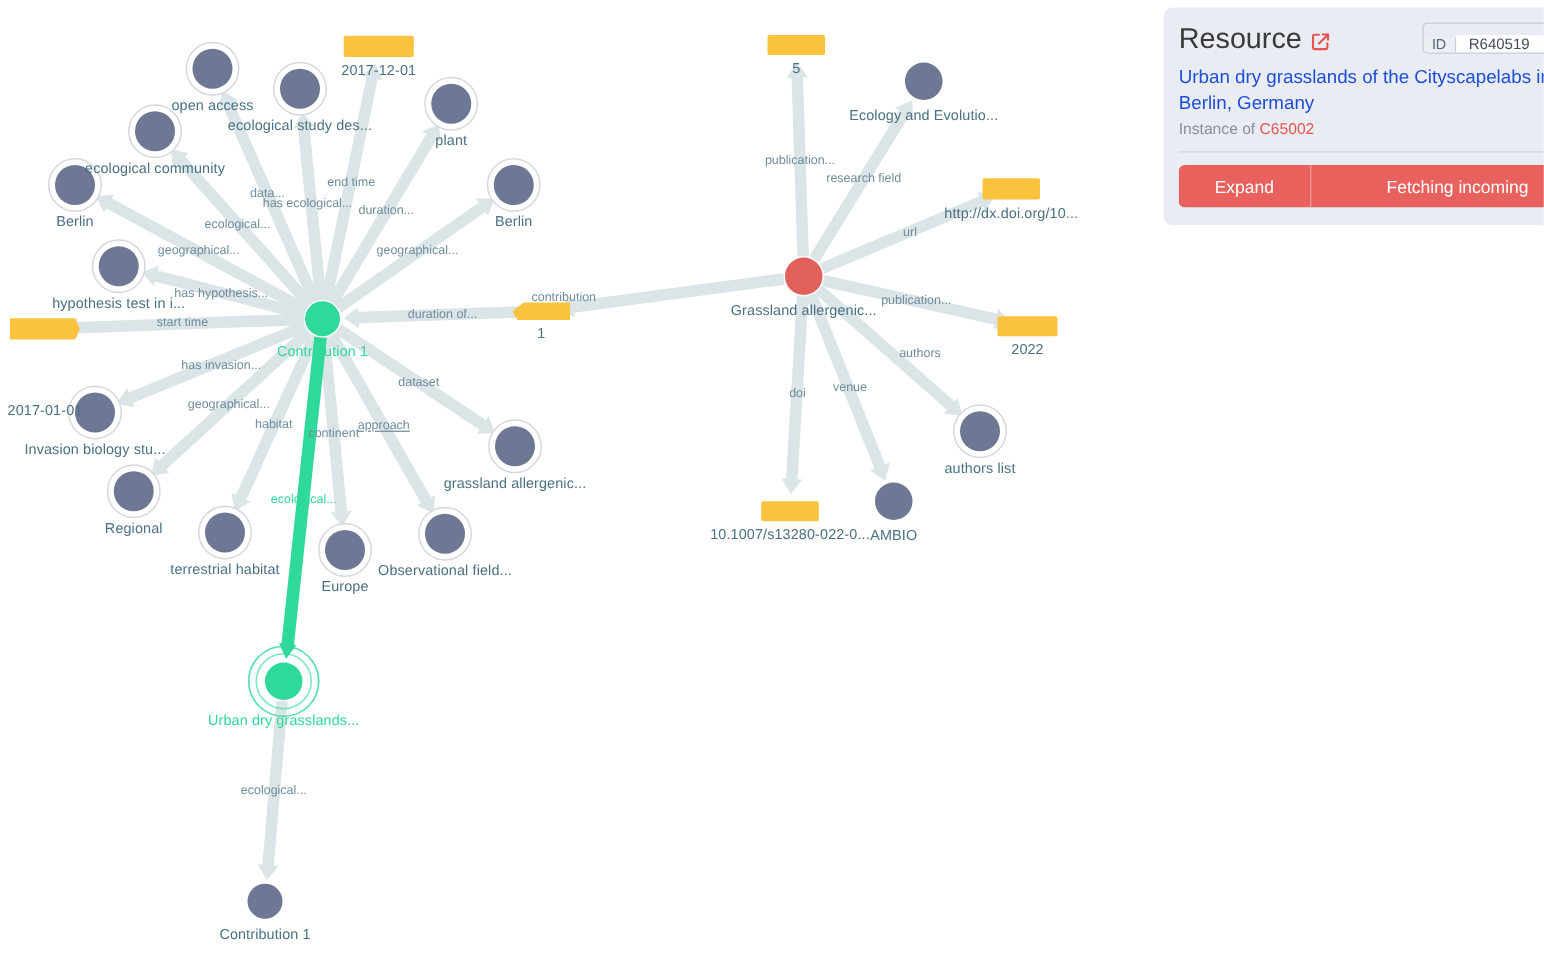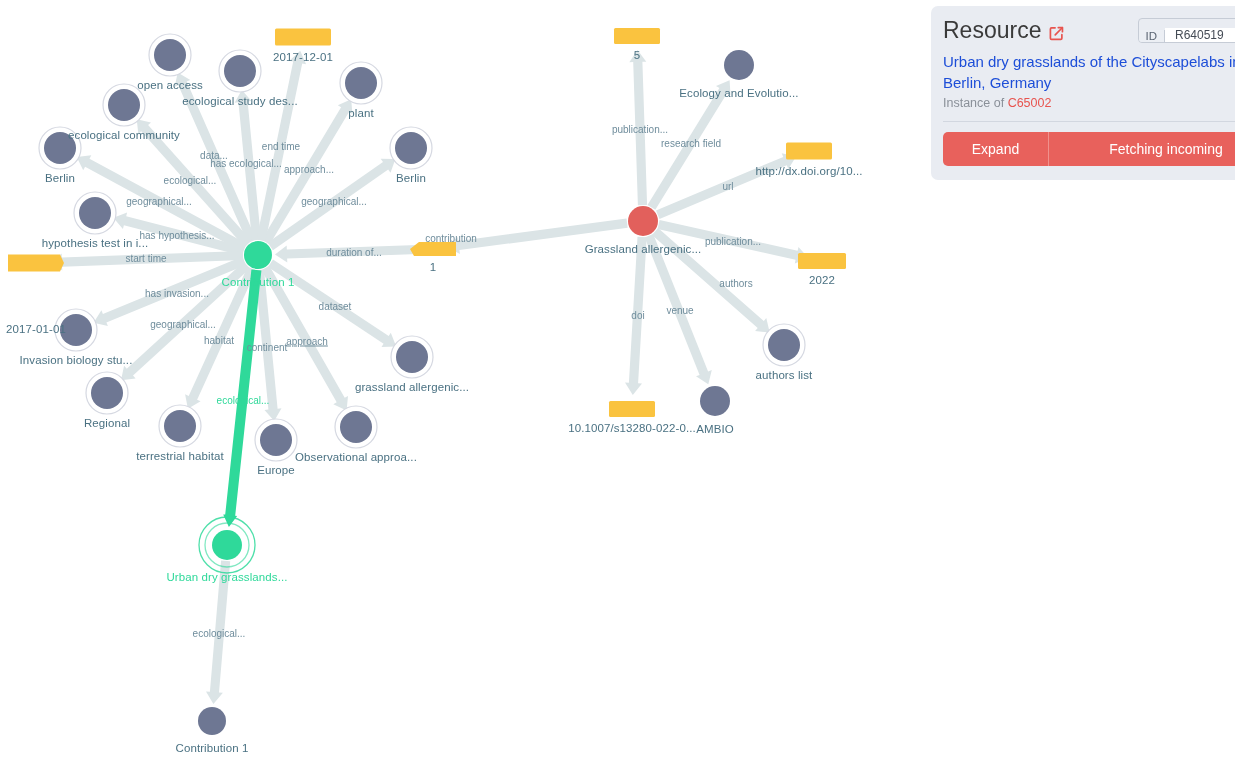--- a/index.html
+++ b/index.html
@@ -239,21 +239,21 @@
         <circle cx="784" cy="345" r="16" fill="#6e7793"></circle>
       </g>
       <g>
         <circle cx="715" cy="401" r="15" fill="#6e7793"></circle>
       </g>
     </svg>
 
   <div id="labels">
       <div class="elabel" style="left: 190px; top: 180px;">ecological...</div>
       <div class="elabel" style="left: 246px; top: 163px;">has ecological...</div>
-      <div class="elabel" style="left: 309px; top: 169px;">approach...</div>
+      <div class="elabel" style="left: 309px; top: 169px;">duration...</div>
       <div class="elabel" style="left: 214px; top: 155px;">data...</div>
       <div class="elabel" style="left: 159px; top: 201px;">geographical...</div>
       <div class="elabel" style="left: 334px; top: 201px;">geographical...</div>
       <div class="elabel" style="left: 281px; top: 146px;">end time</div>
       <div class="elabel" style="left: 177px; top: 235px;">has hypothesis...</div>
       <div class="elabel" style="left: 146px; top: 258px;">start time</div>
       <div class="elabel" style="left: 177px; top: 293px;">has invasion...</div>
       <div class="elabel" style="left: 183px; top: 324px;">geographical...</div>
       <div class="elabel" style="left: 219px; top: 340px;">habitat</div>
       <div class="elabel" style="left: 267px; top: 347px;">continent</div>
@@ -282,21 +282,21 @@
       <div class="nlabel" style="left: 361px; top: 107px;">plant</div>
       <div class="nlabel" style="left: 124px; top: 129px;">ecological community</div>
       <div class="nlabel" style="left: 60px; top: 172px;">Berlin</div>
       <div class="nlabel" style="left: 411px; top: 172px;">Berlin</div>
       <div class="nlabel" style="left: 95px; top: 237px;">hypothesis test in i...</div>
       <div class="nlabel sel" style="left: 258px; top: 276px;">Contribution 1</div>
       <div class="nlabel" style="left: 76px; top: 354px;">Invasion biology stu...</div>
       <div class="nlabel" style="left: 107px; top: 417px;">Regional</div>
       <div class="nlabel" style="left: 180px; top: 450px;">terrestrial habitat</div>
       <div class="nlabel" style="left: 276px; top: 464px;">Europe</div>
-      <div class="nlabel" style="left: 356px; top: 451px;">Observational approa...</div>
+      <div class="nlabel" style="left: 356px; top: 451px;">Observational field...</div>
       <div class="nlabel" style="left: 412px; top: 381px;">grassland allergenic...</div>
       <div class="nlabel sel" style="left: 227px; top: 571px;">Urban dry grasslands...</div>
       <div class="nlabel" style="left: 212px; top: 742px;">Contribution 1</div>
       <div class="nlabel" style="left: 643px; top: 243px;">Grassland allergenic...</div>
       <div class="nlabel" style="left: 739px; top: 87px;">Ecology and Evolutio...</div>
       <div class="nlabel" style="left: 784px; top: 369px;">authors list</div>
       <div class="nlabel" style="left: 715px; top: 423px;">AMBIO</div>
     </div>
 
   <div id="panel">

